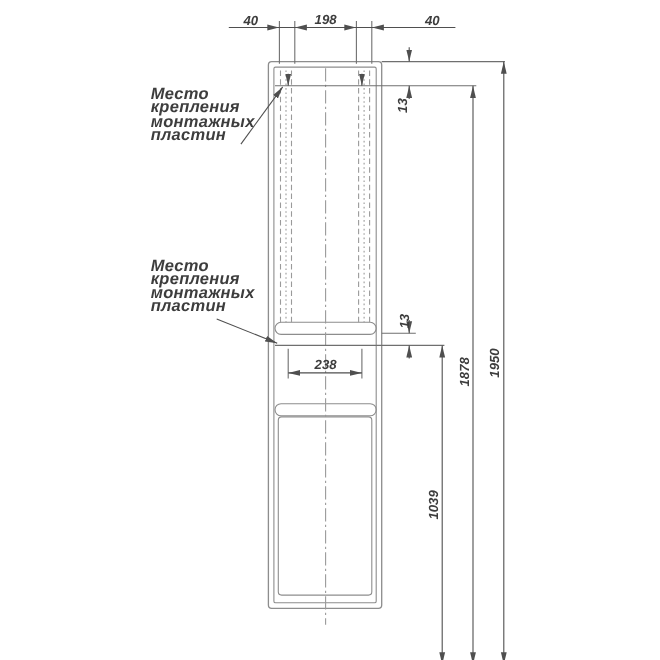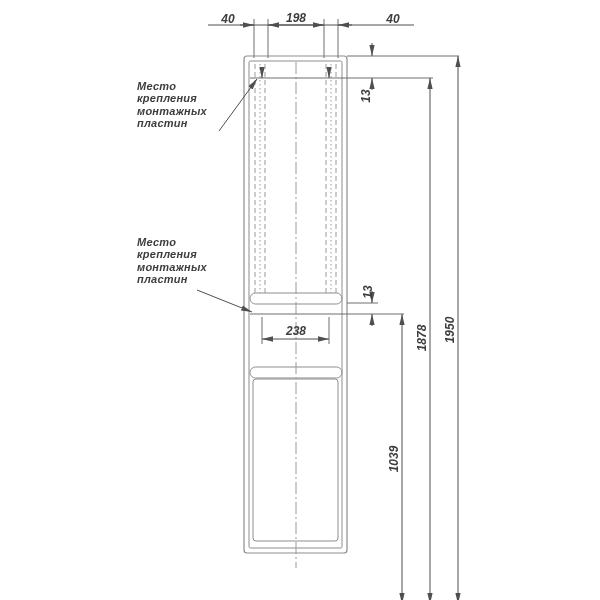--- a/index.html
+++ b/index.html
@@ -4,21 +4,21 @@
 <style>
   html,body{margin:0;padding:0;}
   body{
     width:600px;height:600px;background:#ffffff;position:relative;overflow:hidden;
     font-family:"Liberation Sans",sans-serif;
   }
   #stage{position:absolute;left:0;top:12px;width:600px;height:600px;font-weight:bold;}
   svg{position:absolute;left:0;top:0;}
   .note{
     position:absolute;width:100px;
-    font-style:italic;font-size:11px;line-height:12.4px;
+    font-style:italic;font-size:15px;line-height:12.4px;
     color:#3d3d3d;letter-spacing:.25px;white-space:nowrap;
   }
   #note1{left:137px;top:68px;}
   #note2{left:137px;top:224px;}
   .dim-text{
     font-family:"Liberation Sans",sans-serif;
     font-style:italic;font-size:12px;fill:#3d3d3d;
   }
 </style>
 </head>

